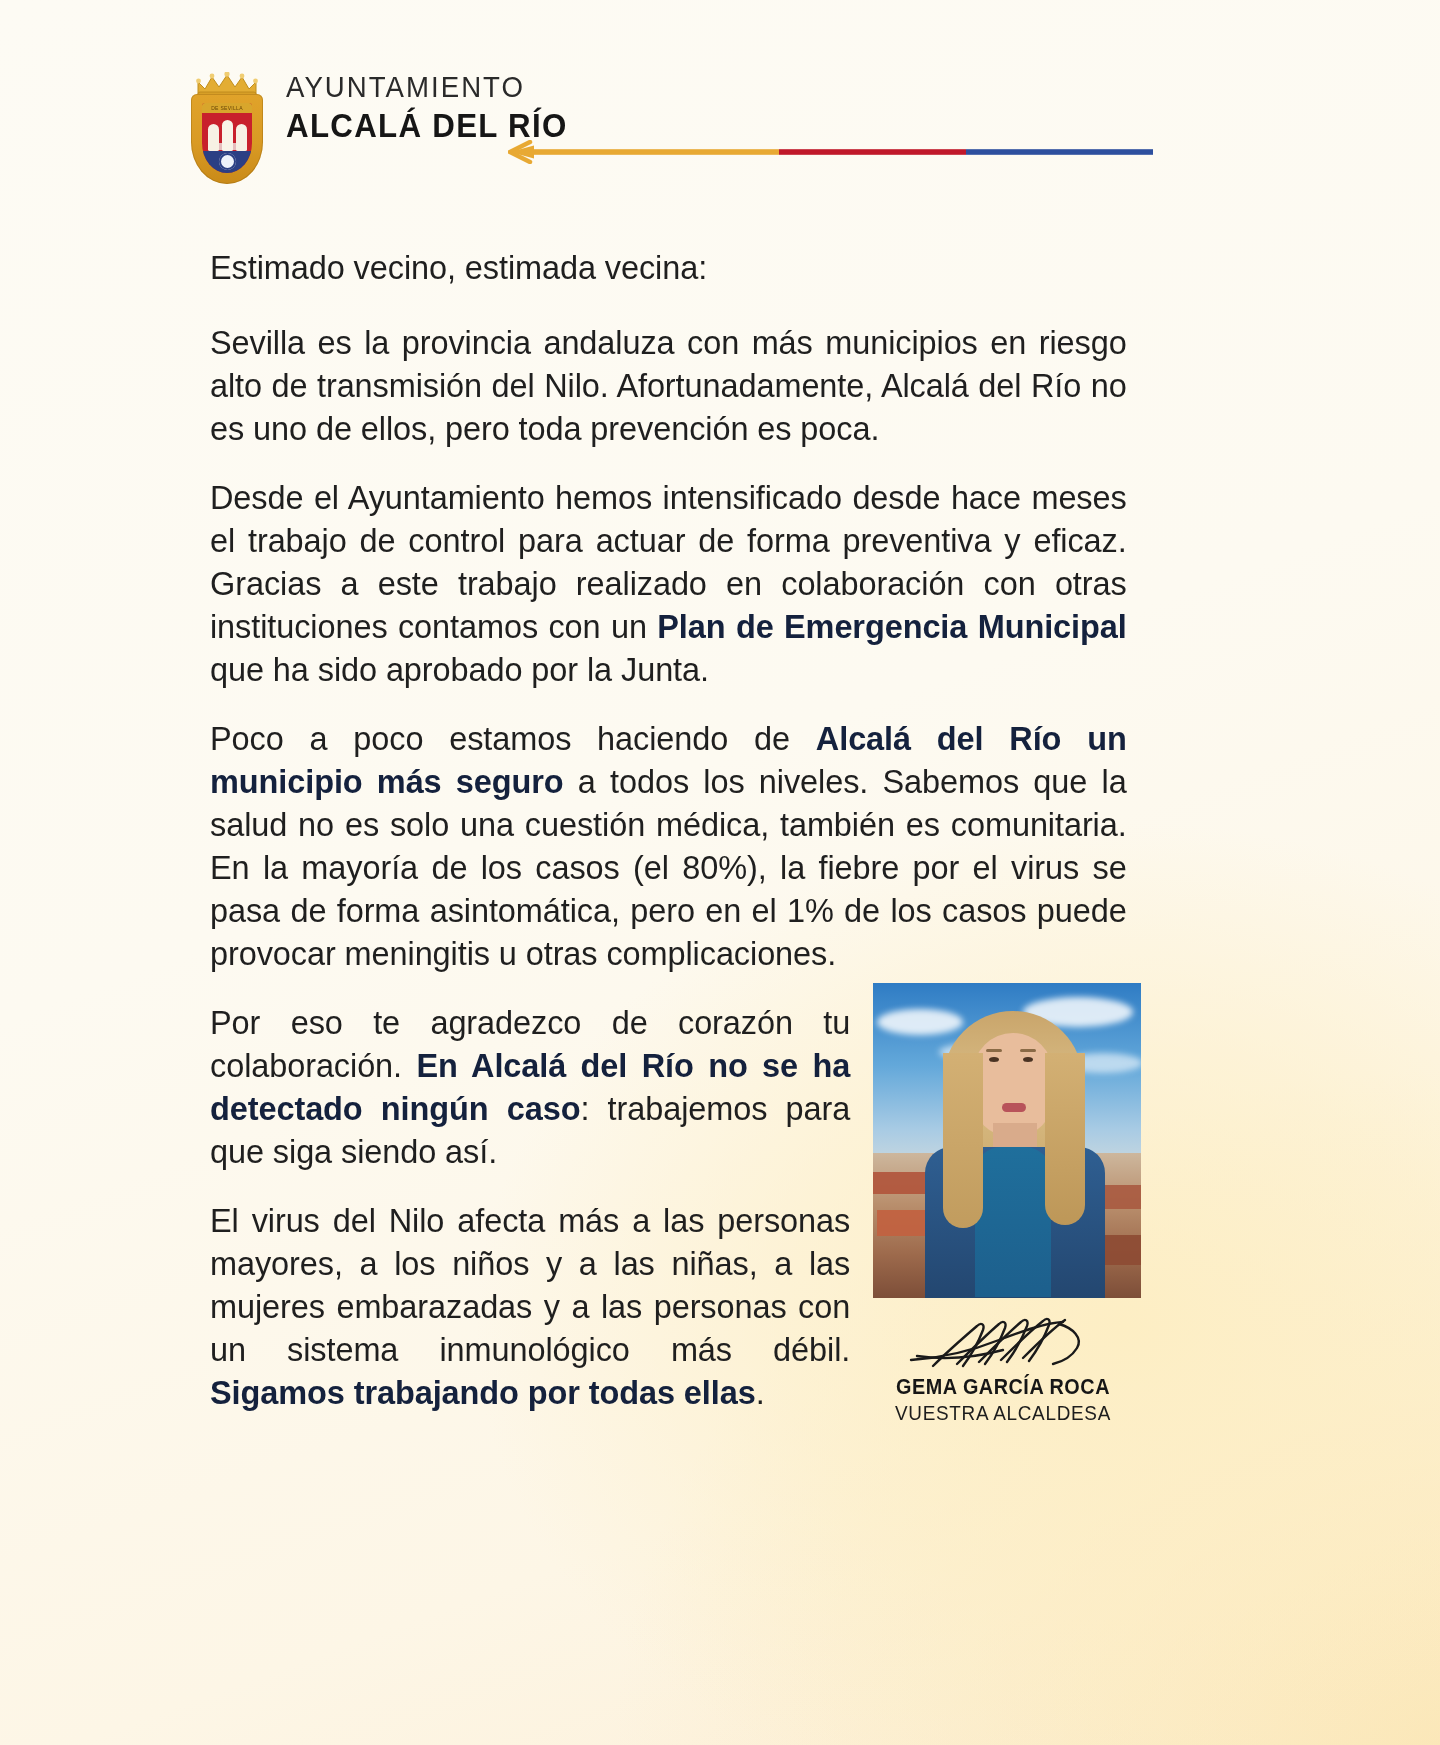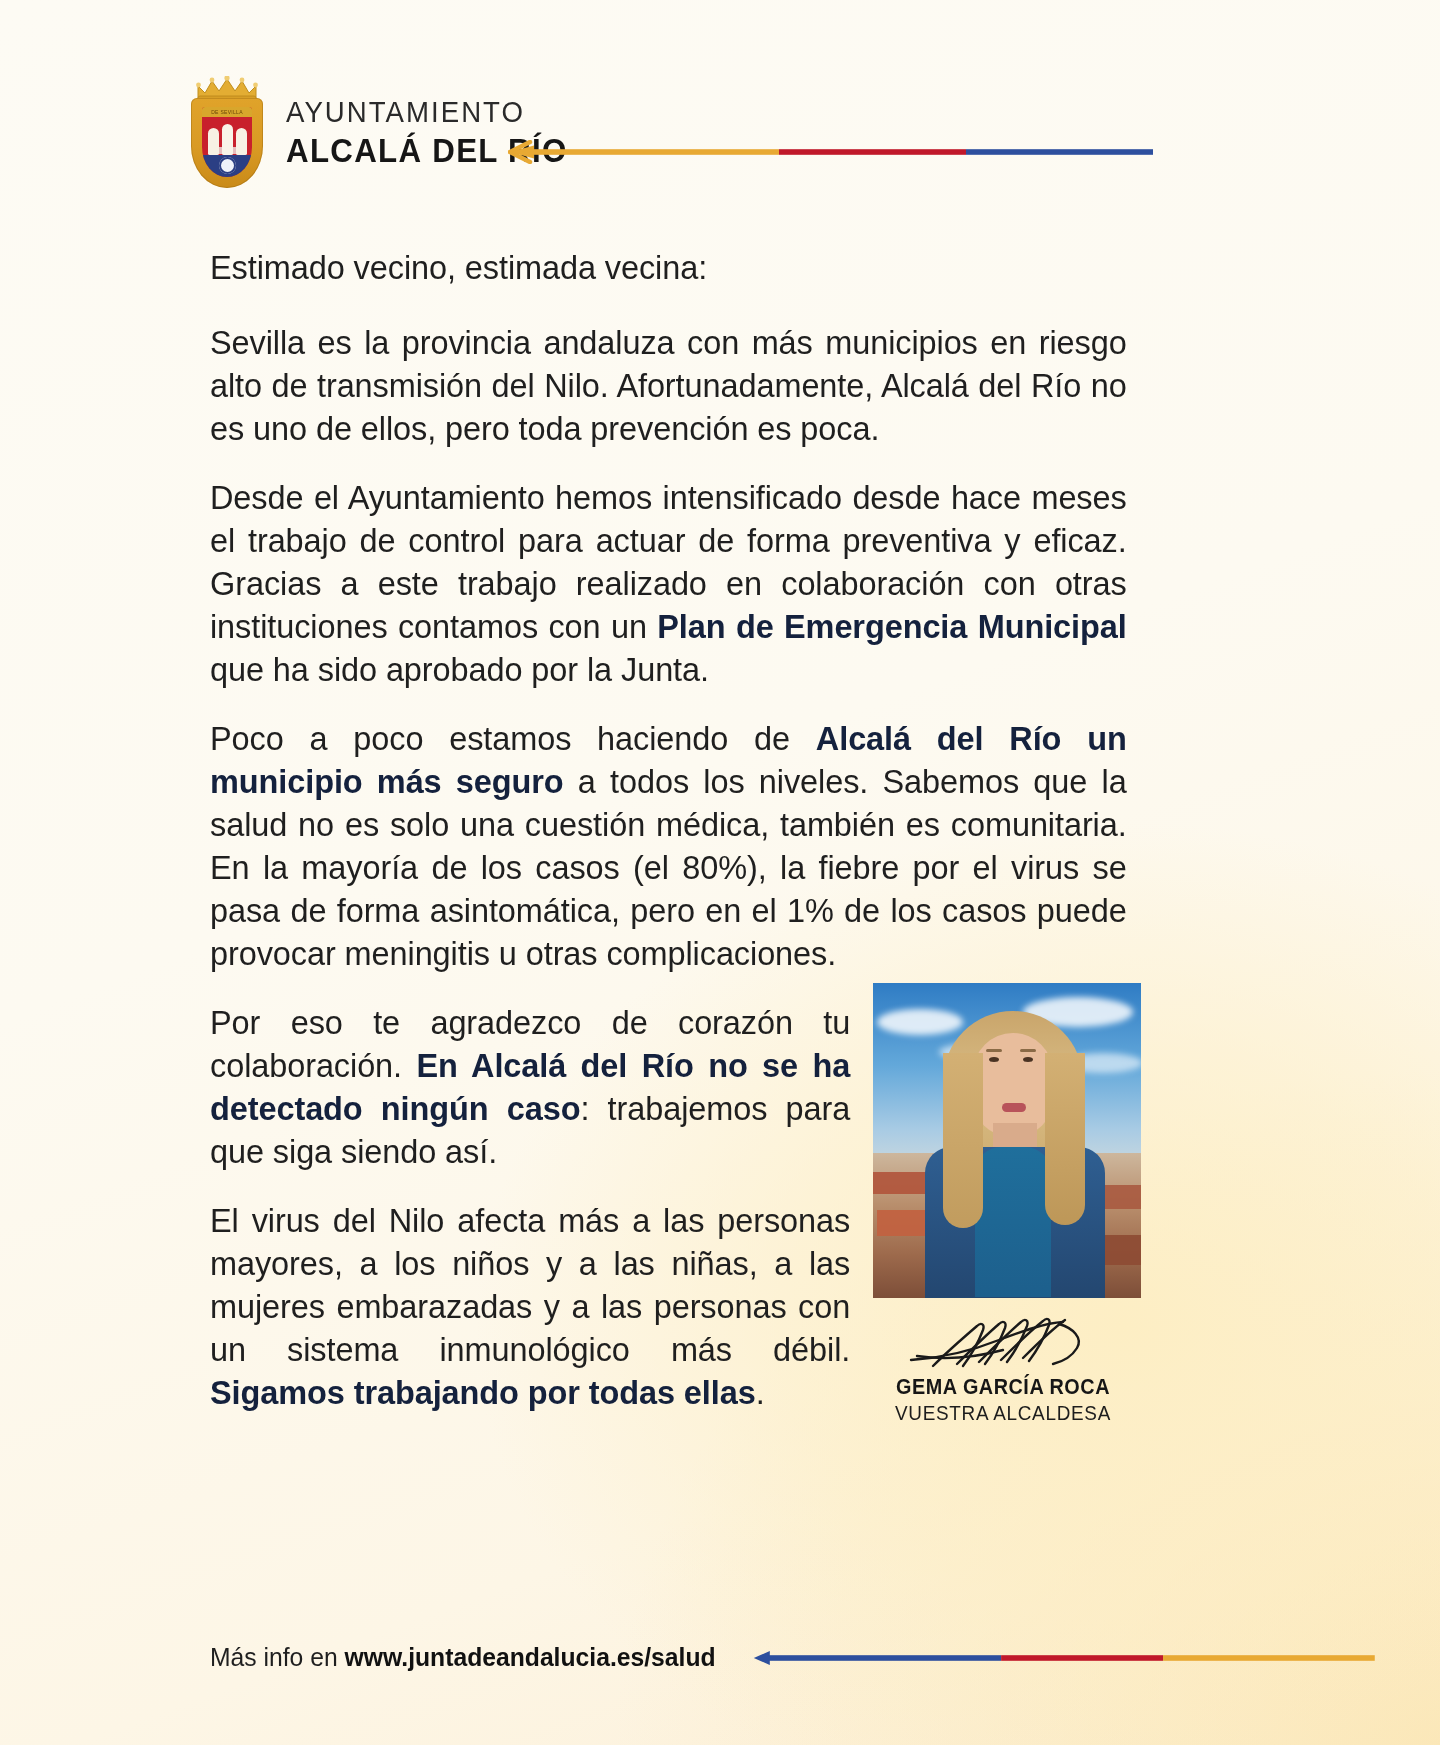--- a/index.html
+++ b/index.html
@@ -27,21 +27,21 @@
   }
 
   
   .header {
     position: absolute;
     left: 188px;
     top: 72px;
     width: 1160px;
     height: 120px;
     display: flex;
-    align-items: center;
+    align-items: flex-start;
   }
 
   .crest {
     position: relative;
     width: 78px;
     height: 112px;
     flex: 0 0 78px;
   }
   .crest-crown {
     position: absolute;
@@ -382,23 +382,14 @@
           <path d="M186 12 C200 16 210 26 204 36 C198 46 188 50 180 52"></path>
           <path d="M44 44 C70 48 100 46 130 38"></path>
         </g>
       </svg>
     </div>
 
     <div class="sig-name">GEMA GARCÍA ROCA</div>
     <div class="sig-role">VUESTRA ALCALDESA</div>
   </div>
 
-  <div class="footer">
-    <div class="footer-text"><span>Más info en </span><b>www.juntadeandalucia.es/salud</b></div>
-    <svg class="footer-rule" viewBox="0 0 700 22" preserveAspectRatio="none">
-      <path d="M2 11 L20 4 L20 18 Z" fill="#2d4f9e"></path>
-      <rect x="18" y="8.2" width="262" height="5.6" fill="#2d4f9e"></rect>
-      <rect x="280" y="8.2" width="182" height="5.6" fill="#c0182a"></rect>
-      <rect x="462" y="8.2" width="238" height="5.6" fill="#e8a933"></rect>
-    </svg>
-  </div>
 
 </div>
 
 </body></html>

